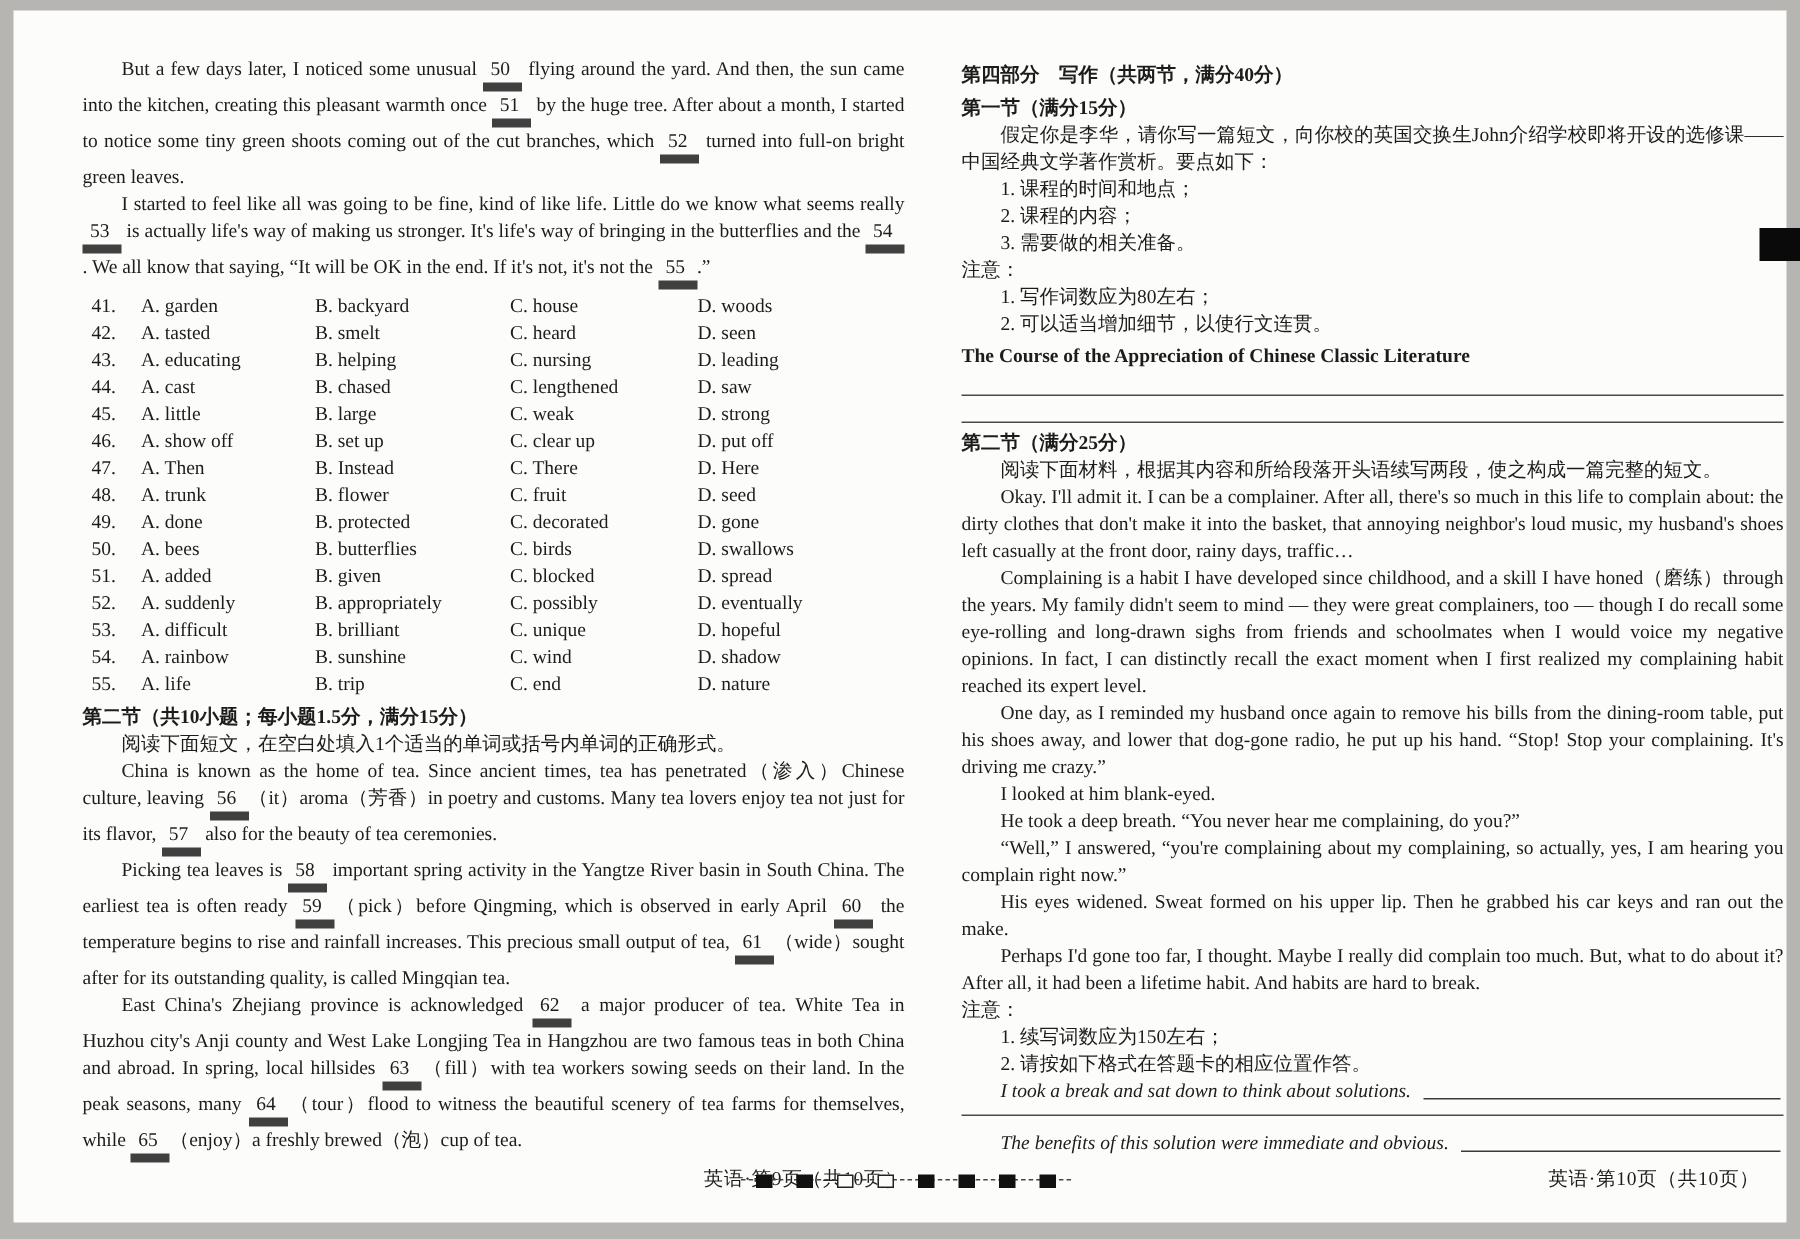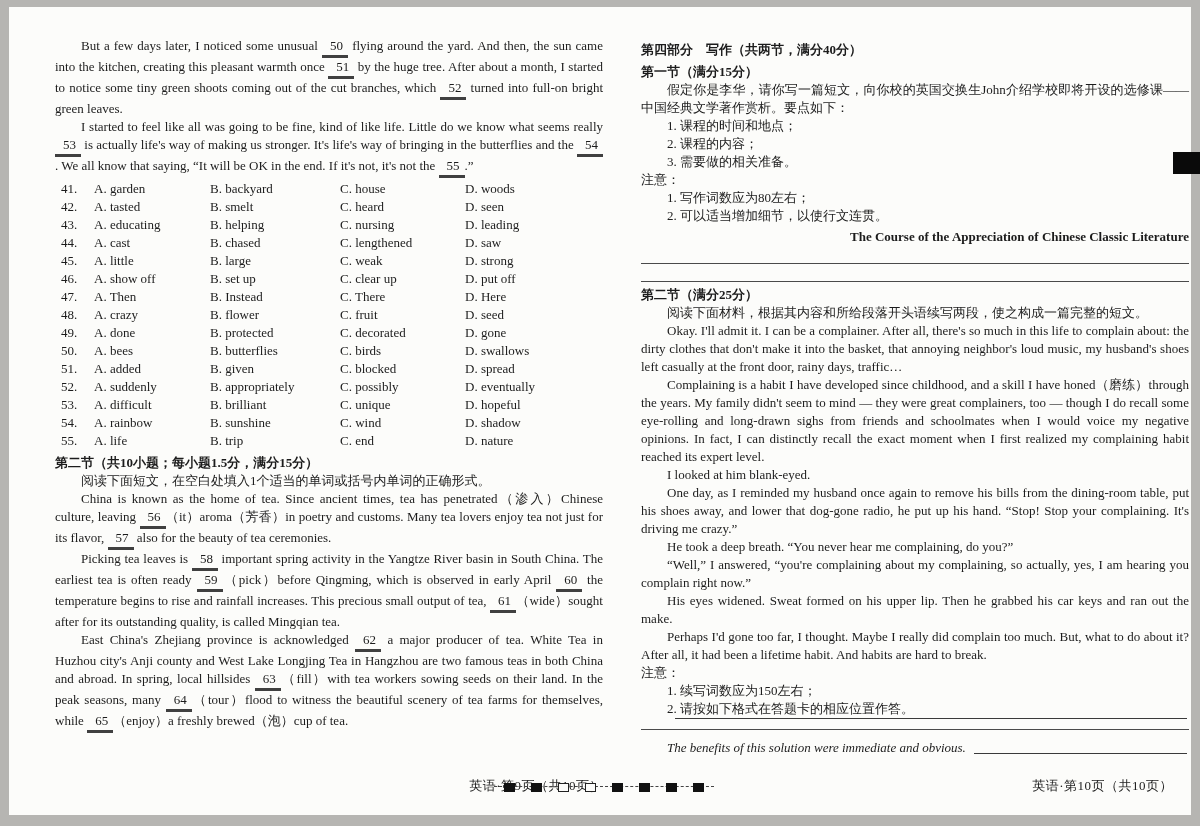--- a/index.html
+++ b/index.html
@@ -10,27 +10,27 @@
     font-family:"Liberation Serif","DejaVu Serif",serif;
     color:#1c1c1c;
   }
   .sheet { position:absolute; left:9px; top:7px; width:1182px; height:808px; background:#fcfcfa; }
   .col { position:absolute; top:30px; width:548px; font-size:13px; line-height:18px; text-align:justify; }
   .left-col { left:46px; }
   .right-col { left:616px;margin-left:16px; }
   .para, .rich { text-indent:2em; }
   .blank {
     display:inline-block; text-indent:0; min-width:26px; padding:0 5px;
-    text-align:right; border-bottom:3px solid #404040;
+    text-align:left; border-bottom:6px solid #404040;
   }
   .options { margin:2px 0 4px; }
   .opt-row { display:grid; grid-template-columns:33px 116px 130px 125px 1fr; padding-left:6px; }
   .sec-head { font-weight:bold; margin-top:4px; }
   .listline { padding-left:2em; }
-  .essay-title { font-weight:bold; text-align:right; margin-top:3px; }
+  .essay-title { font-weight:bold; text-align:left; margin-top:3px; }
   .writing-line { height:18px; border-bottom:1px solid #4a4a4a; }
   .prompt { display:flex; padding-left:2em; font-style:italic; }
   .prompt .fill { flex:1; border-bottom:1px solid #3a3a3a; margin:0 2px 3px 8px; }
   .full-line { border-bottom:1px solid #4a4a4a; height:8px; margin-bottom:9px; }
   .footer { position:absolute; bottom:20px; width:548px; text-align:right; font-size:13px; letter-spacing:.5px; }
   .footer-left { left:46px; }
   .footer-right { left:616px; }
   .reg-marks {
     position:absolute; left:495px; bottom:23px; width:200px; height:10px;
     display:flex; align-items:center; justify-content:space-between;
@@ -96,21 +96,21 @@
         </div>
         <div class="opt-row">
           <span>47.</span>
           <span>A. Then</span>
           <span>B. Instead</span>
           <span>C. There</span>
           <span>D. Here</span>
         </div>
         <div class="opt-row">
           <span>48.</span>
-          <span>A. crazy</span>
+          <span>A. trunk</span>
           <span>B. flower</span>
           <span>C. fruit</span>
           <span>D. seed</span>
         </div>
         <div class="opt-row">
           <span>49.</span>
           <span>A. done</span>
           <span>B. protected</span>
           <span>C. decorated</span>
           <span>D. gone</span>
@@ -189,35 +189,36 @@
     <div class="essay-title">The Course of the Appreciation of Chinese Classic Literature</div>
     <div class="writing-line"></div>
     <div class="writing-line"></div>
 
     <div class="sec-head">第二节（满分25分）</div>
     <p class="para">阅读下面材料，根据其内容和所给段落开头语续写两段，使之构成一篇完整的短文。</p>
 
     <div>
         <div class="rich">Okay. I'll admit it. I can be a complainer. After all, there's so much in this life to complain about: the dirty clothes that don't make it into the basket, that annoying neighbor's loud music, my husband's shoes left casually at the front door, rainy days, traffic…</div>
         <div class="rich">Complaining is a habit I have developed since childhood, and a skill I have honed（磨练）through the years. My family didn't seem to mind — they were great complainers, too — though I do recall some eye-rolling and long-drawn sighs from friends and schoolmates when I would voice my negative opinions. In fact, I can distinctly recall the exact moment when I first realized my complaining habit reached its expert level.</div>
+        <div class="rich">One day, as I reminded my husband once again to remove his bills from the dining-room table, put his shoes away, and lower that dog-gone radio, he put up his hand. “Stop! Stop your complaining. It's driving me crazy.”</div>
         <div class="rich">I looked at him blank-eyed.</div>
-        <div class="rich">One day, as I reminded my husband once again to remove his bills from the dining-room table, put his shoes away, and lower that dog-gone radio, he put up his hand. “Stop! Stop your complaining. It's driving me crazy.”</div>
         <div class="rich">He took a deep breath. “You never hear me complaining, do you?”</div>
         <div class="rich">“Well,” I answered, “you're complaining about my complaining, so actually, yes, I am hearing you complain right now.”</div>
         <div class="rich">His eyes widened. Sweat formed on his upper lip. Then he grabbed his car keys and ran out the make.</div>
         <div class="rich">Perhaps I'd gone too far, I thought. Maybe I really did complain too much. But, what to do about it? After all, it had been a lifetime habit. And habits are hard to break.</div>
       </div>
 
     <div>注意：</div>
     <div>
         <div class="listline">1. 续写词数应为150左右；</div>
         <div class="listline">2. 请按如下格式在答题卡的相应位置作答。</div>
       </div>
 
     <div class="prompt">
+      <span class="ptxt">I took a break and sat down to think about solutions.</span>
       <span class="fill"></span>
     </div>
     <div class="full-line"></div>
     <div class="prompt">
       <span class="ptxt">The benefits of this solution were immediate and obvious.</span>
       <span class="fill"></span>
     </div>
   </div>
 
   <div class="footer footer-left">英语·第9页（共10页）</div>

